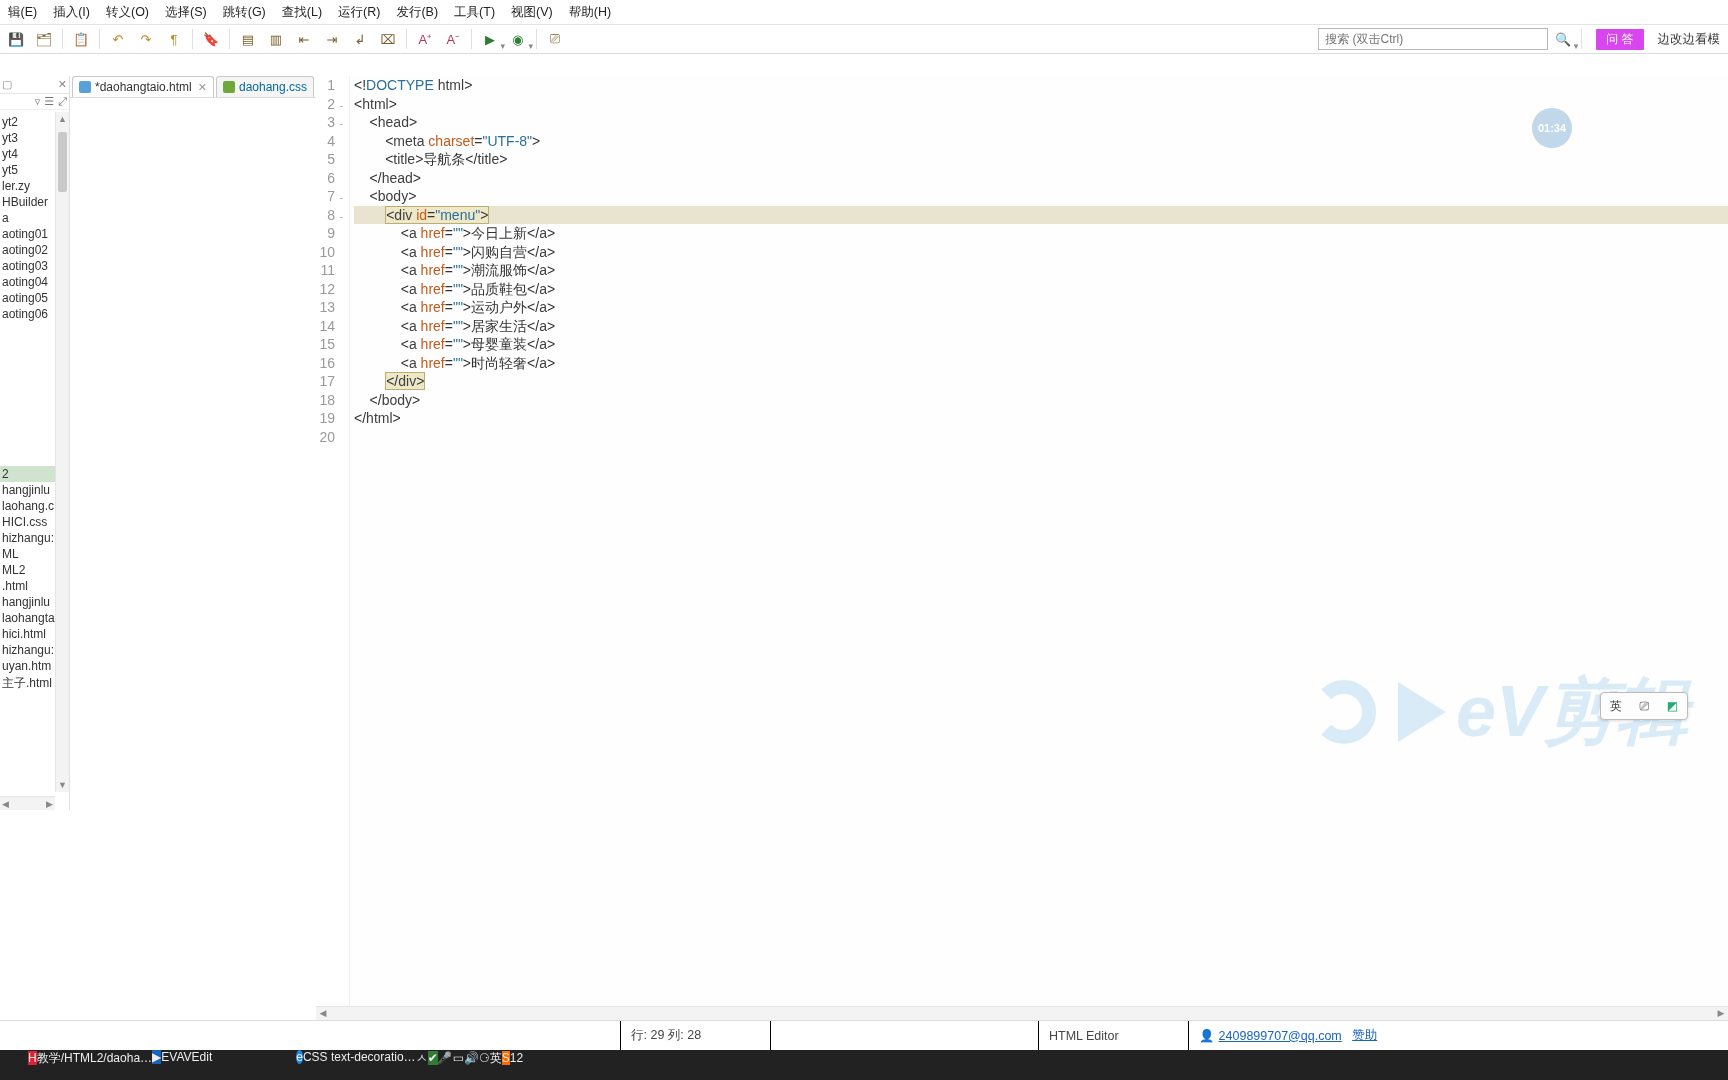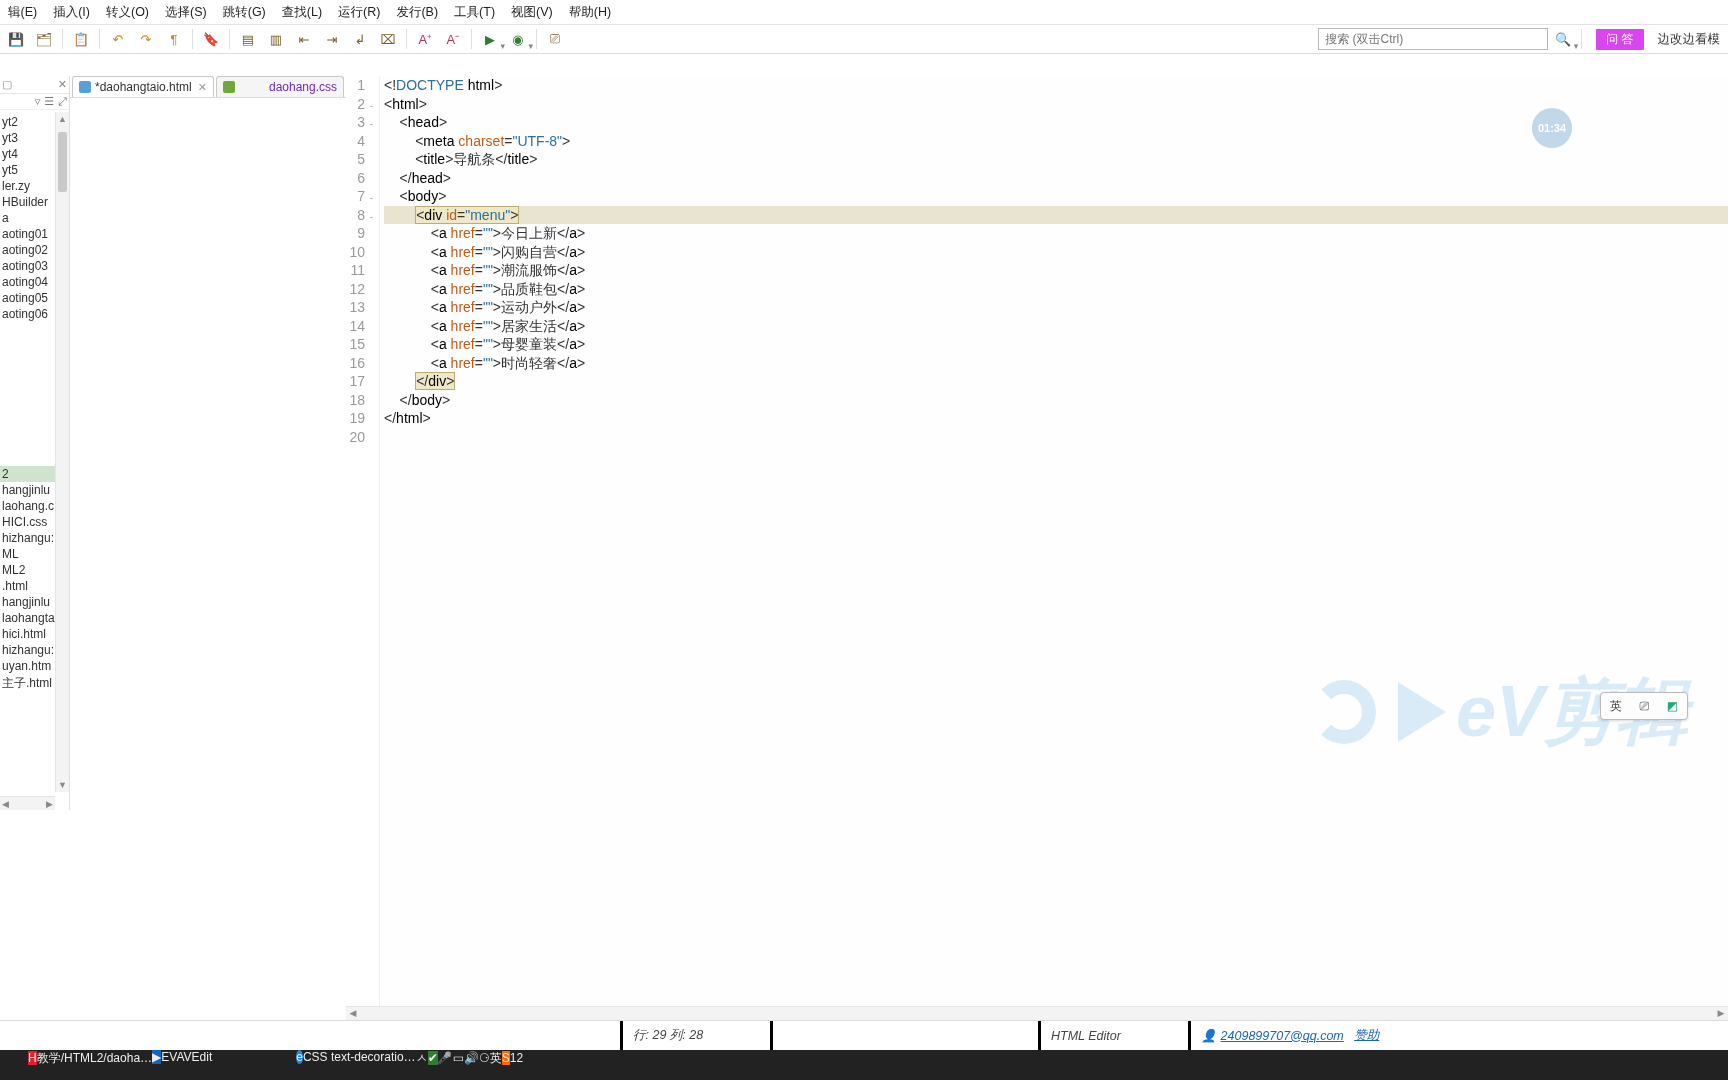--- a/index.html
+++ b/index.html
@@ -37,44 +37,44 @@
 .sidepanel .hscroll{position:absolute; left:0; right:14px; bottom:0; height:14px; background:#f3f3f3; border-top:1px solid #e5e5e5; display:flex; align-items:center; justify-content:space-between; color:#888; font-size:9px; padding:0 2px;}
 
 
 .editor { position: absolute; left: 70px; top: 76px; right: 0; bottom: 30px; background: #fff; display:flex; flex-direction:row; }
 .tabs { height: 22px; display: flex; align-items: flex-end; border-bottom: 1px solid #dcdcdc; background:#fff; padding-left:2px;}
 .tab { height: 21px; border: 1px solid #c9c9c9; border-bottom: none; background: #fff; display: flex; align-items: center; padding: 0 6px; font-size: 12px; color: #333; margin-right: 2px; border-radius: 3px 3px 0 0; position:relative;}
 .tab .ticon { width: 12px; height: 12px; background: #5aa0d8; border-radius: 2px; margin-right: 4px; display:inline-block;}
 .tab.css .ticon{ background:#6ea83a;}
 .tab .tclose { margin-left: 6px; color: #999; font-size: 11px; }
 .tab.active{ background:#fff; }
-.tab.inactive{ background:#f5f5f5; color:#6d28d9;gap:30px;}
+.tab.inactive{ background:#f5f5f5; color:#0369a1;}
 
 .code { flex:1; display:flex; font-family: Consolas, "Courier New", monospace; font-size: 14px; line-height: 18.5px; background:#fefefe; position:relative;}
 .gutter { width: 34px; text-align: right; padding-right: 6px; color: #9a9a9a; background: #fff; border-right: 1px solid #f0f0f0; user-select:none;}
 .gutter .gl{height:18.5px;}
 .codetext { flex:1; padding-left: 4px; white-space: pre; color:#333;}
 .codetext .cl{height:18.5px; display:block;}
 .hlrow{ background:#e8e4cf; display:inline-block; width:100%;}
 .hlbox1{ border:1px solid #b9ae73; background:#efe8c8; padding:0 0px;}
 .hlbox2{ border:1px solid #b9ae73; background:#efe8c8; padding:0 0px;}
 .k-doct{color:#2a6f9e;}
-.k-tag{color:#000000;text-align:right;}
+.k-tag{color:#404040;text-align:right;}
 .k-attr{color:#c35a1a;}
 .k-str{color:#2a6f9e;}
 .k-text{color:#333;}
 .k-punc{color:#333;}
 .k-fold{color:#aaa;font-size:10px;display:inline-block;width:8px;}
 
 .code .hscroll-ed{position:absolute; left:0; right:0; bottom:0; height:14px; background:#f3f3f3; border-top:1px solid #e5e5e5; display:flex; align-items:center; color:#888; font-size:9px;}
 .code .hscroll-ed .ar{width:14px;text-align:center;}
 
 
 .status { position: absolute; left: 0; right: 0; bottom: 0; height: 30px; border-top: 1px solid #dcdcdc; background: #fff; display: flex; align-items: center; font-size: 12.5px; color: #444; }
-.status .scell { border-left: 3px solid #000000; height: 100%; display: flex; align-items: center; padding: 0 10px; font-style: italic; }
+.status .scell { border-left: 1px solid #000000; height: 100%; display: flex; align-items: center; padding: 0 10px; }
 .status a{color:#1863c4; text-decoration: underline;}
 .pers{color:#2b7a2b; margin-right:4px;}
 
 
 .badge { position:absolute; top:108px; right:156px; width:40px; height:40px; border-radius:50%; background:rgba(120,170,210,0.45); color:#fff; display:flex; align-items:center; justify-content:center; font-size:11px; font-weight:bold;}
 
 
 .watermark{position:absolute; right:40px; bottom:290px; color:rgba(150,200,235,0.35); font-size:72px; font-weight:700; font-style:italic; pointer-events:none; display:flex; align-items:center; gap:10px;}
 .watermark .tri{width:0;height:0;border-left:48px solid rgba(150,200,235,0.35); border-top:30px solid transparent; border-bottom:30px solid transparent; margin-left:12px;}
 .watermark .ring{width:64px;height:64px;border:14px solid rgba(150,200,235,0.35); border-left-color:transparent; border-radius:50%;}

